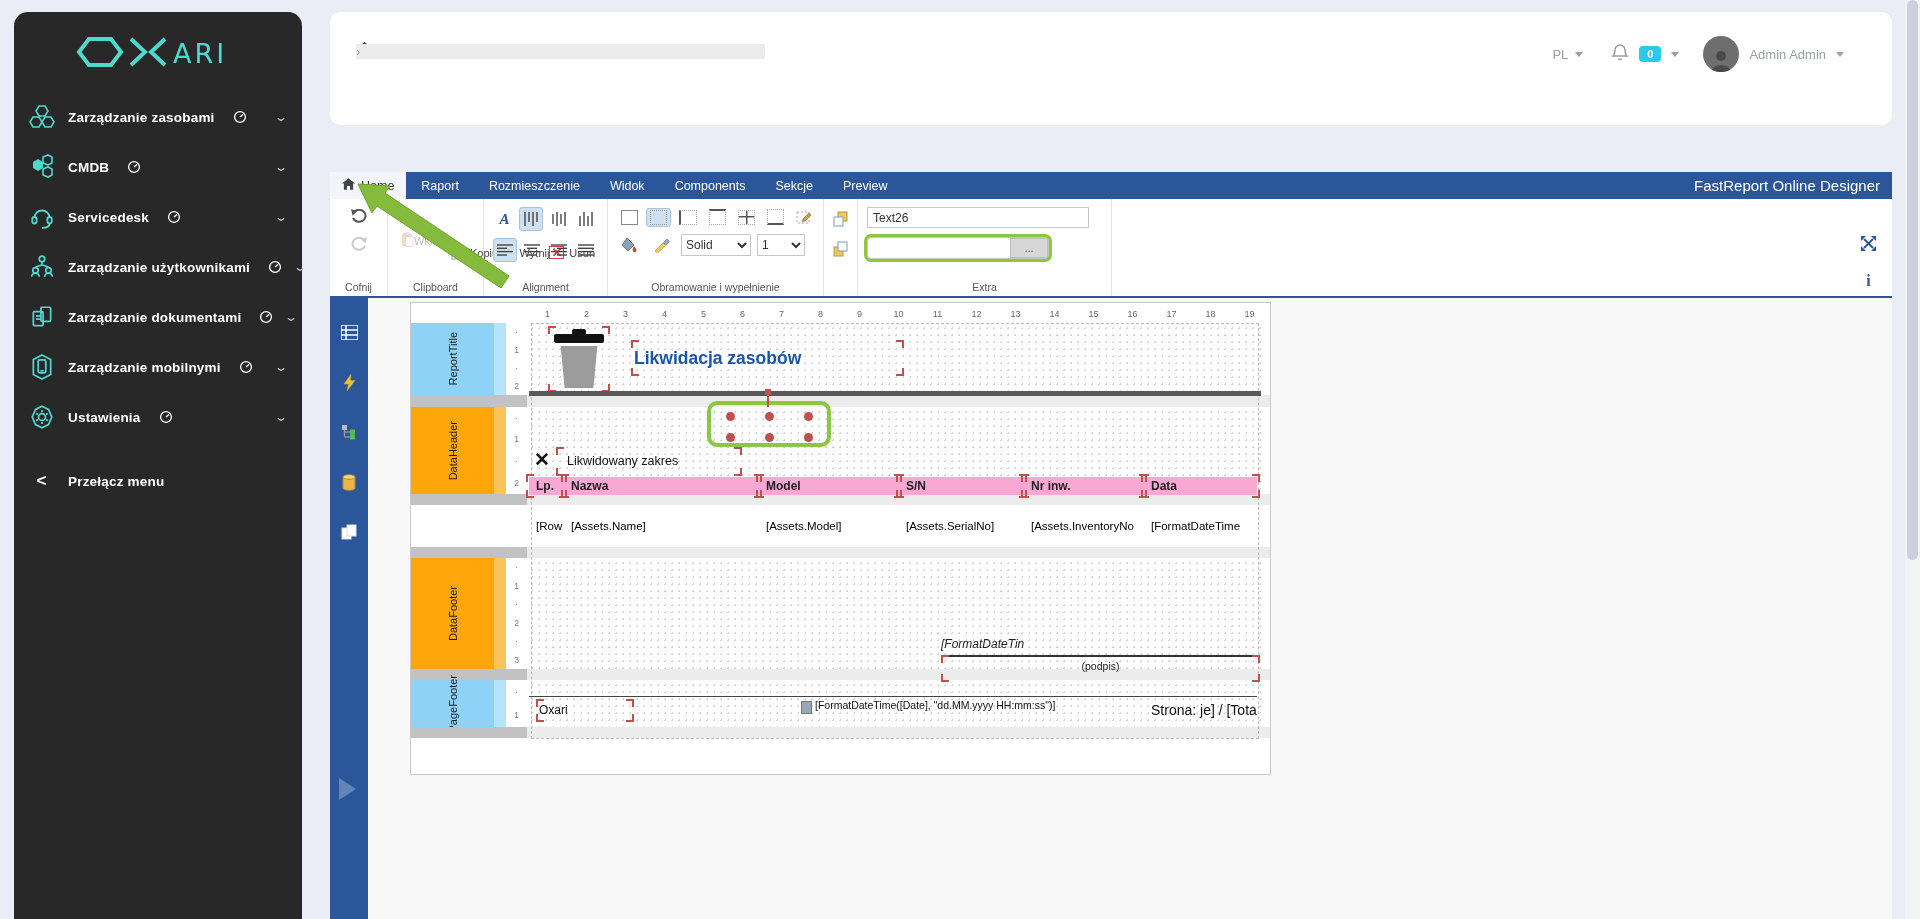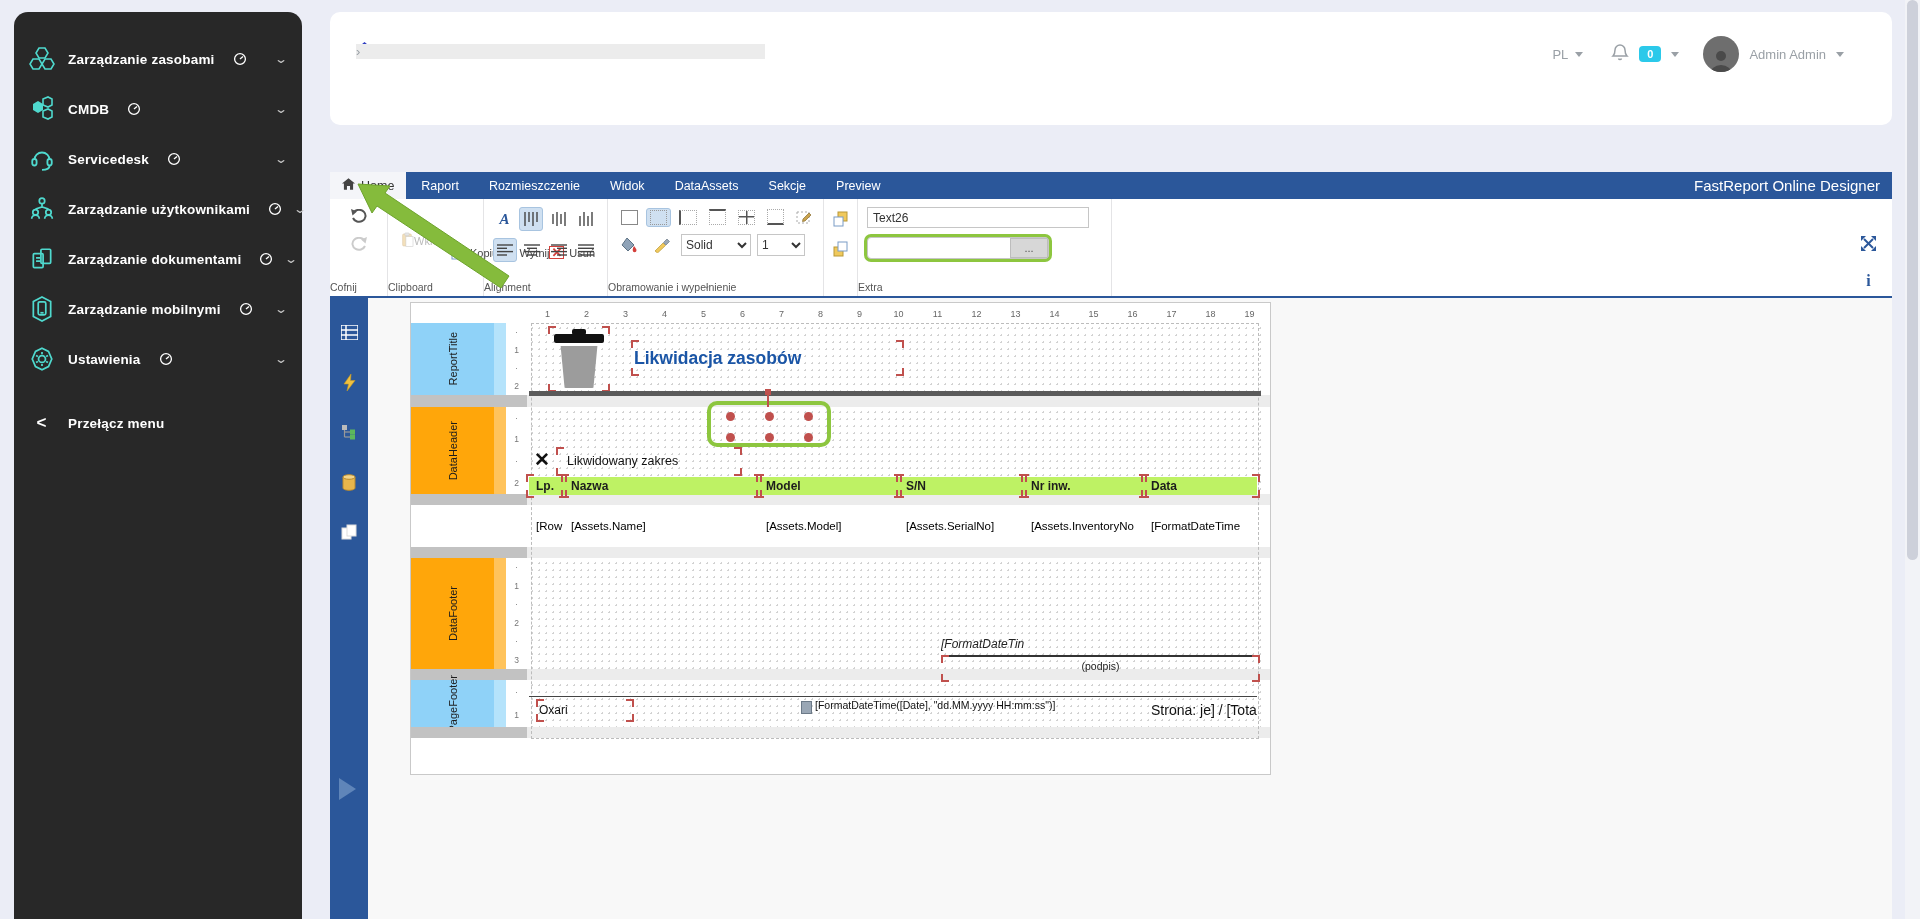--- a/index.html
+++ b/index.html
@@ -28,21 +28,21 @@
   .avatar{width:36px;height:36px;border-radius:50%;background:#6e6e6e;overflow:hidden;display:flex;align-items:flex-end;justify-content:center}
   
   .designer{position:absolute;left:330px;top:172px;width:1562px;height:747px;background:#fff}
   .tabbar{position:absolute;left:0;top:0;right:0;height:27px;background:#2b579a;display:flex;align-items:stretch}
   .tab{color:#fff;font-size:12.5px;padding:0 15px;display:flex;align-items:center;cursor:pointer}
   .tab.active{background:#f4f5f9;color:#333;gap:6px;padding:0 12px}
   .brand{margin-left:auto;color:#fff;font-size:15px;display:flex;align-items:center;padding-right:12px}
   
   .toolbar{position:absolute;left:0;top:27px;right:0;height:97px;background:#fff;border-bottom:2px solid #2b579a;display:flex}
   .tb-group{position:relative;height:100%;border-right:1px solid #e4e4e6;padding:8px 9px 0;box-sizing:border-box}
-  .tb-label{position:absolute;bottom:3px;left:0;right:0;font-size:10.5px;color:#555;white-space:nowrap}
+  .tb-label{position:absolute;bottom:3px;left:0;right:0;text-align:center;font-size:10.5px;color:#555;white-space:nowrap}
   .tb-btn{border:1px solid transparent;background:transparent;border-radius:3px;display:flex;align-items:center;justify-content:center;cursor:pointer;padding:1px 3px}
   .tb-btn.on{background:#cfe0f1;border-color:#a8c4e0}
   .mini{font-size:11px;color:#444;display:flex;align-items:center;gap:5px;margin:2px 0;cursor:pointer}
   .disabled{opacity:.5}
   select{font-family:"Liberation Sans",sans-serif;font-size:12px;height:22px;border:1px solid #c6c6c6;background:#fff;color:#333}
   .tb-row{display:flex;align-items:center;gap:6px;margin-bottom:7px}
   .bib{font-weight:700;font-size:13px;color:#333;width:18px;text-align:center;cursor:pointer}
   .rights{position:absolute;right:16px;top:37px;display:flex;flex-direction:column;gap:17px;align-items:center}
   .extra-name{width:210px;height:19px;border:1px solid #c6c6c6;font-size:12px;padding:0 5px;color:#333;font-family:"Liberation Sans",sans-serif}
   .extra-msg{width:180px;height:20px;border:1px solid #c6c6c6;background:#fff;position:relative;
@@ -86,21 +86,21 @@
                clip-path:polygon(4% 0,96% 0,86% 100%,14% 100%)}
   .rtitle{left:223px;top:40px;width:267px;height:30px;font-size:17.5px;font-weight:700;color:#1a55a6;line-height:30px}
   .logobox{left:700px;top:22px;width:122px;height:68px;border:1px dashed #bdbdbd;text-align:center;box-sizing:border-box}
   .logobox .cap{font-size:12px;font-weight:700;color:#111;margin-top:1px}
   .greenbox{position:absolute;left:296px;top:98px;width:124px;height:46px;border:4px solid #8dc63f;border-radius:10px;box-sizing:border-box;z-index:6}
   .gdot{position:absolute;width:9px;height:9px;border-radius:50%;background:#c0504d}
   .stem{position:absolute;left:56px;top:-12px;width:2px;height:14px;background:#c0504d}
   .stem i{position:absolute;left:-2px;top:-4px;width:6px;height:6px;background:#c0504d;display:block}
   .xmark{left:120px;top:146px;width:22px;height:22px;font-size:19px;font-weight:700;color:#111;line-height:22px;text-align:center}
   .likw{left:148px;top:147px;width:180px;height:23px;font-size:12.5px;color:#111;line-height:23px;padding-left:8px;box-sizing:border-box}
-  .thead{left:118px;top:174px;width:728px;height:18px;display:flex;background:#bef264}
+  .thead{left:118px;top:174px;width:728px;height:18px;display:flex;background:#f9a8d4}
   .thead .cell{font-size:12px;font-weight:700;color:#1d1d1d;line-height:18px;padding-left:7px;box-sizing:border-box;position:relative}
   .trow{left:118px;top:215px;width:728px;height:17px;display:flex}
   .trow .cell{font-size:11.5px;color:#000;line-height:17px;padding-left:7px;box-sizing:border-box;overflow:hidden;white-space:nowrap;position:relative}
   .c0{width:35px}.c1{width:195px}.c2{width:140px}.c3{width:125px}.c4{width:120px}.c5{width:113px}
   .dffield{left:530px;top:332px;width:140px;height:18px;font-style:italic;font-size:12px;color:#222;line-height:18px;overflow:hidden;white-space:nowrap}
   .dfline{position:absolute;left:533px;top:352px;width:313px;height:2px;background:#333}
   .podpis{left:533px;top:355px;width:313px;height:21px;text-align:center;font-size:10.5px;color:#222;line-height:16px}
   .pfline{position:absolute;left:118px;top:393px;width:728px;height:1px;background:#444}
   .oxari{left:128px;top:399px;width:92px;height:17px;font-size:12px;color:#111;line-height:17px}
   .pfcenter{left:404px;top:396px;width:248px;height:25px;font-size:10.5px;color:#111;line-height:12px;overflow:hidden;word-break:break-all}
@@ -108,20 +108,28 @@
   .strona{left:740px;top:399px;width:106px;height:17px;font-size:14px;color:#111;line-height:17px;overflow:hidden;white-space:nowrap}
   .arrow-ann{position:absolute;left:0;top:0;pointer-events:none;z-index:60}
   
   .pscroll{position:absolute;right:0;top:0;bottom:0;width:15px;background:#f2f3f7}
   .pscroll .thumb{position:absolute;left:2px;right:2px;top:0;height:560px;background:#cdd0da;border-radius:6px}
 </style>
 </head>
 <body>
 
 <aside class="sidebar">
+  <div class="logo">
+    <svg width="170" height="36" viewBox="0 0 170 36">
+      <polygon points="16,5 38,5 48,18 38,31 16,31 6,18" fill="none" stroke="#4fd9ce" stroke-width="4"></polygon>
+      <path d="M58,5 L72,18 L58,31" fill="none" stroke="#4fd9ce" stroke-width="4"></path>
+      <path d="M92,5 L78,18 L92,31" fill="none" stroke="#4fd9ce" stroke-width="4"></path>
+      <text x="100" y="29" font-family="DejaVu Sans, sans-serif" font-size="27" fill="#4fd9ce" letter-spacing="3">ARI</text>
+    </svg>
+  </div>
   <nav class="nav">
     <div class="nav-item">
       <span class="ic">
         <svg width="26" height="26" viewBox="0 0 26 26" fill="none" stroke="#4fd9ce" stroke-width="1.6">
           <polygon points="10,2 16,2 19,7 16,12 10,12 7,7"></polygon>
             <polygon points="4,13 10,13 13,18 10,23 4,23 1,18"></polygon>
             <polygon points="16,13 22,13 25,18 22,23 16,23 13,18"></polygon>
         </svg>
         </span>
       <span class="lbl">Zarządzanie zasobami</span>
@@ -298,21 +306,21 @@
     <div class="tab">
         <span>Raport</span>
       </div>
     <div class="tab">
         <span>Rozmieszczenie</span>
       </div>
     <div class="tab">
         <span>Widok</span>
       </div>
     <div class="tab">
-        <span>DataAssets</span>
+        <span>Components</span>
       </div>
     <div class="tab">
         <span>Sekcje</span>
       </div>
     <div class="tab">
         <span>Preview</span>
       </div>
     <div class="brand">FastReport Online Designer</div>
   </div>
 

